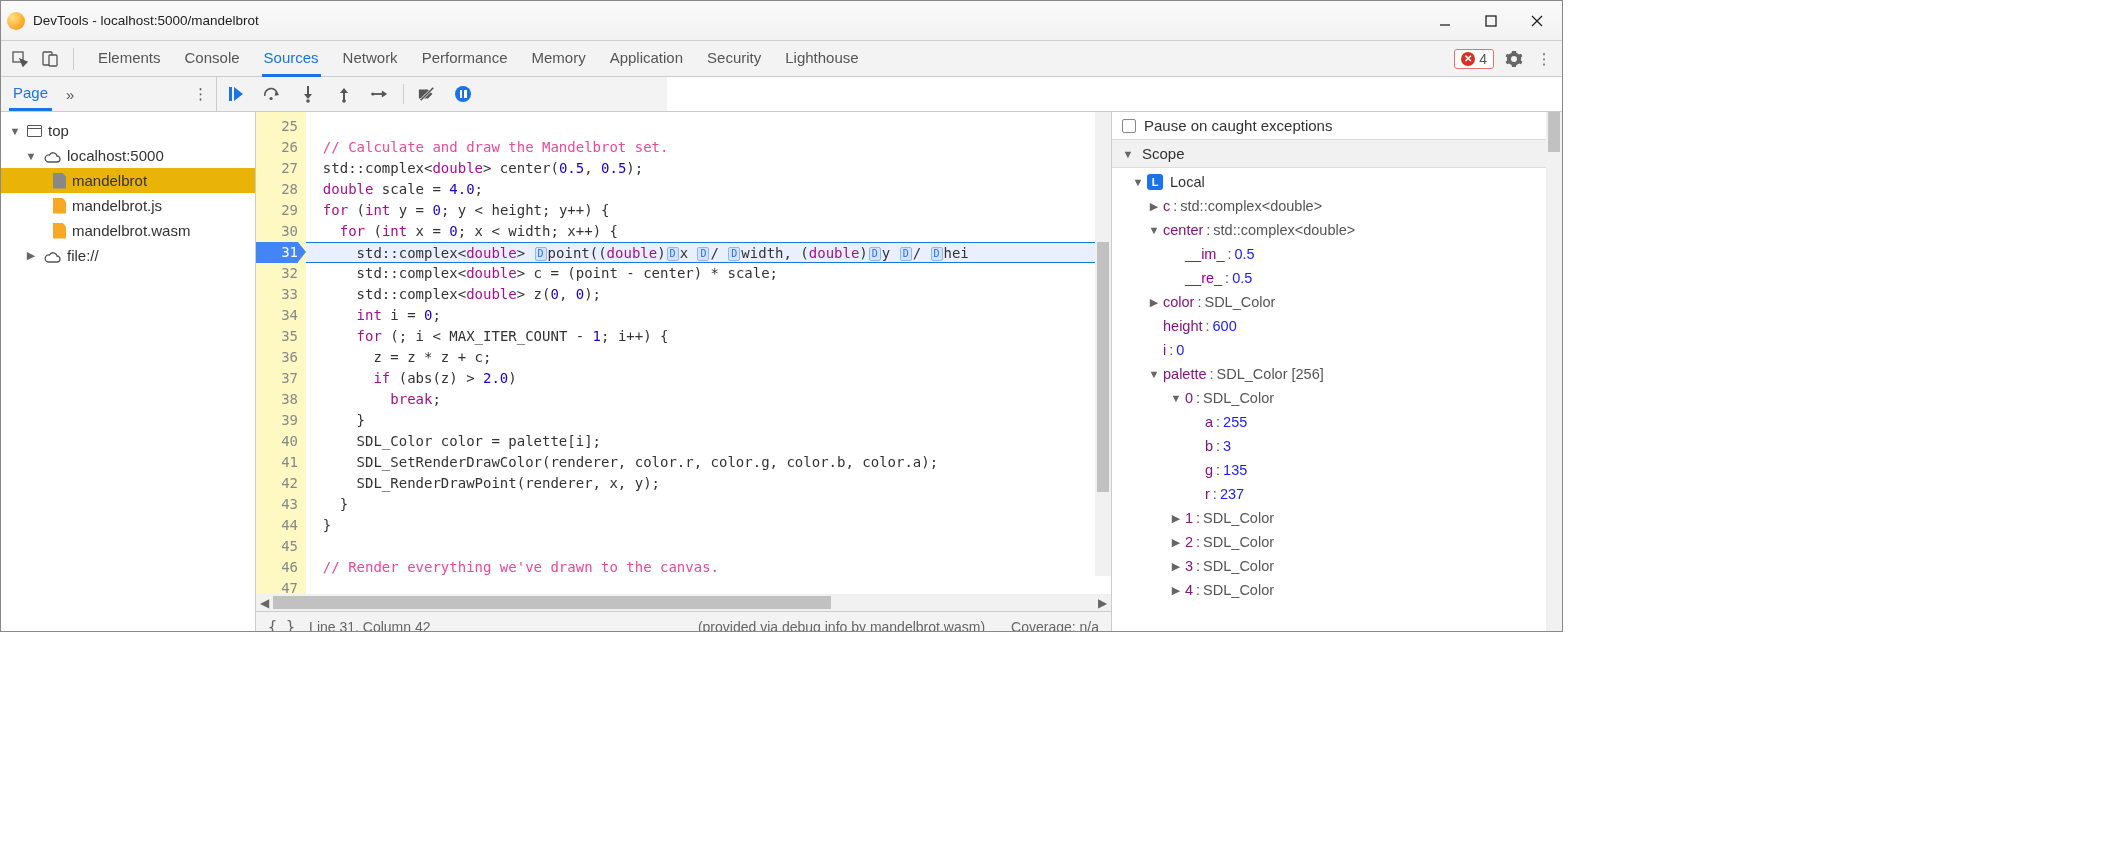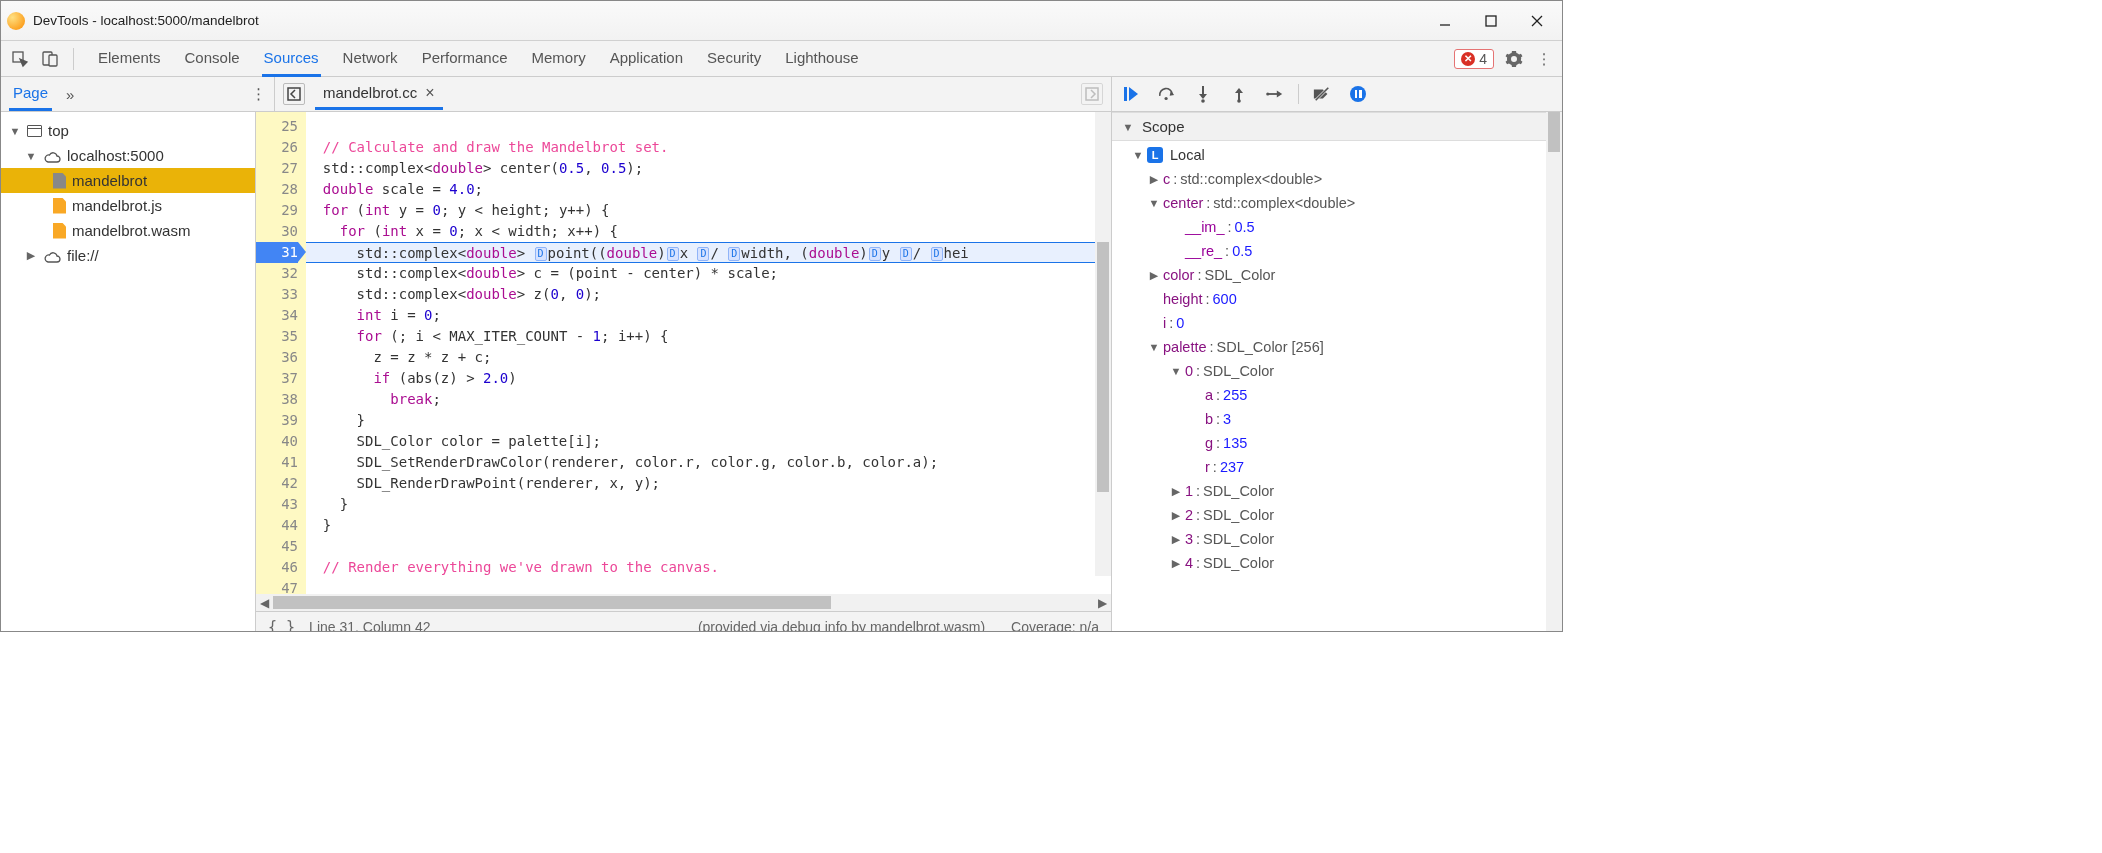--- a/index.html
+++ b/index.html
@@ -52,21 +52,21 @@
   .tab.active { color:#1a73e8; border-bottom-color:#1a73e8; }
   .tabstrip .right { margin-left:auto; display:flex; align-items:center; gap:10px; padding-right:8px;}
   .errorcount { border:1px solid #e57373; border-radius:3px; padding:1px 6px; display:flex; align-items:center; gap:4px; font-size:14px; color:#555; background:#fff;}
   .red-x { width:14px; height:14px; background:#d93025; border-radius:50%; color:#fff; display:flex; align-items:center; justify-content:center; font-size:10px; font-weight:bold;}
   .gear, .kebab { color:#666; width:20px; height:20px; display:flex; align-items:center; justify-content:center;}
   
   .subrow { display:flex; height: 35px; border-bottom:1px solid #ccc;}
   .leftpane-header, .editor-tabs, .debug-toolbar {
     display:flex; align-items:center; background:#f3f3f3;
   }
-  .leftpane-header { width: 274px; padding:0 8px; border-right:1px solid #ccc; justify-content:space-between;}
+  .leftpane-header { width: 216px; padding:0 8px; border-right:1px solid #ccc; justify-content:space-between;}
   .leftpane-header .page-tab { color:#1a73e8; padding: 7px 4px; border-bottom:3px solid #1a73e8; }
   .chev-dbl { color:#555; }
   .kebab-v { color:#555; }
   .editor-tabs { flex: 1; padding:0 8px; border-right:1px solid #ccc; gap:10px;}
   .navbtn { width:22px; height:22px; display:flex; align-items:center; justify-content:center; color:#444; border:1px solid #bbb; border-radius:2px;}
   .navbtn.disabled { opacity:.5;}
   .file-tab { display:flex; align-items:center; gap:8px; padding:6px 8px; border-bottom:3px solid #1a73e8; color:#333;}
   .file-tab .close { color:#555; font-size:16px; line-height:1;}
   .editor-tabs .spacer { flex:1;}
   .debug-toolbar { width: 450px; padding:0 10px; gap:18px;}
@@ -208,39 +208,20 @@
   </div>
 </div>
 
 <div class="subrow">
   <div class="leftpane-header">
     <div style="display:flex; align-items:center; gap:14px;">
       <span class="page-tab">Page</span>
       <span class="chev-dbl">»</span>
     </div>
     <span class="kebab-v">⋮</span>
-  </div>
-  <div class="editor-tabs">
-    <div class="navbtn">
-        <svg width="14" height="14" viewBox="0 0 14 14" fill="none" stroke="#444" stroke-width="1.5">
-          <rect x="1" y="1" width="12" height="12"></rect>
-          <polyline points="8,3 4,7 8,11"></polyline>
-        </svg>
-      </div>
-    <div class="file-tab">
-      <span>mandelbrot.cc</span>
-      <span class="close">×</span>
-    </div>
-    <div class="spacer"></div>
-    <div class="navbtn disabled">
-        <svg width="14" height="14" viewBox="0 0 14 14" fill="none" stroke="#888" stroke-width="1.5">
-          <rect x="1" y="1" width="12" height="12"></rect>
-          <polyline points="6,3 10,7 6,11"></polyline>
-        </svg>
-      </div>
   </div>
   <div class="debug-toolbar">
     <div class="dbg-icon blue">
         <svg width="18" height="18" viewBox="0 0 18 18" fill="#1a73e8">
           <rect x="2" y="2" width="3" height="14"></rect>
           <polygon points="7,2 16,9 7,16"></polygon>
         </svg>
       </div>
     <div class="dbg-icon">
         <svg width="20" height="16" viewBox="0 0 20 16" fill="none" stroke="#555" stroke-width="1.8">
@@ -363,20 +344,24 @@
       <span class="braces">{ }</span>
       <span>Line 31, Column 42</span>
       <span class="centermsg">
         <span>(provided via debug info by </span><span class="link">mandelbrot.wasm</span><span>)</span>
       </span>
       <span class="cov">Coverage: n/a</span>
     </div>
   </div>
 
   <div class="debug-panel">
+    <div class="dp-row">
+      <span class="chk"></span>
+      <span>Pause on caught exceptions</span>
+    </div>
     <div class="dp-row section-hdr">
       <span class="tri">▼</span>
         <span>Scope</span>
     </div>
     <div class="scope-tree">
       <div class="scope-row si1">
         <span class="tri">▼</span>
           <span class="badge-L">L</span>
         <span style="margin-left:4px;">Local</span>
       </div>

